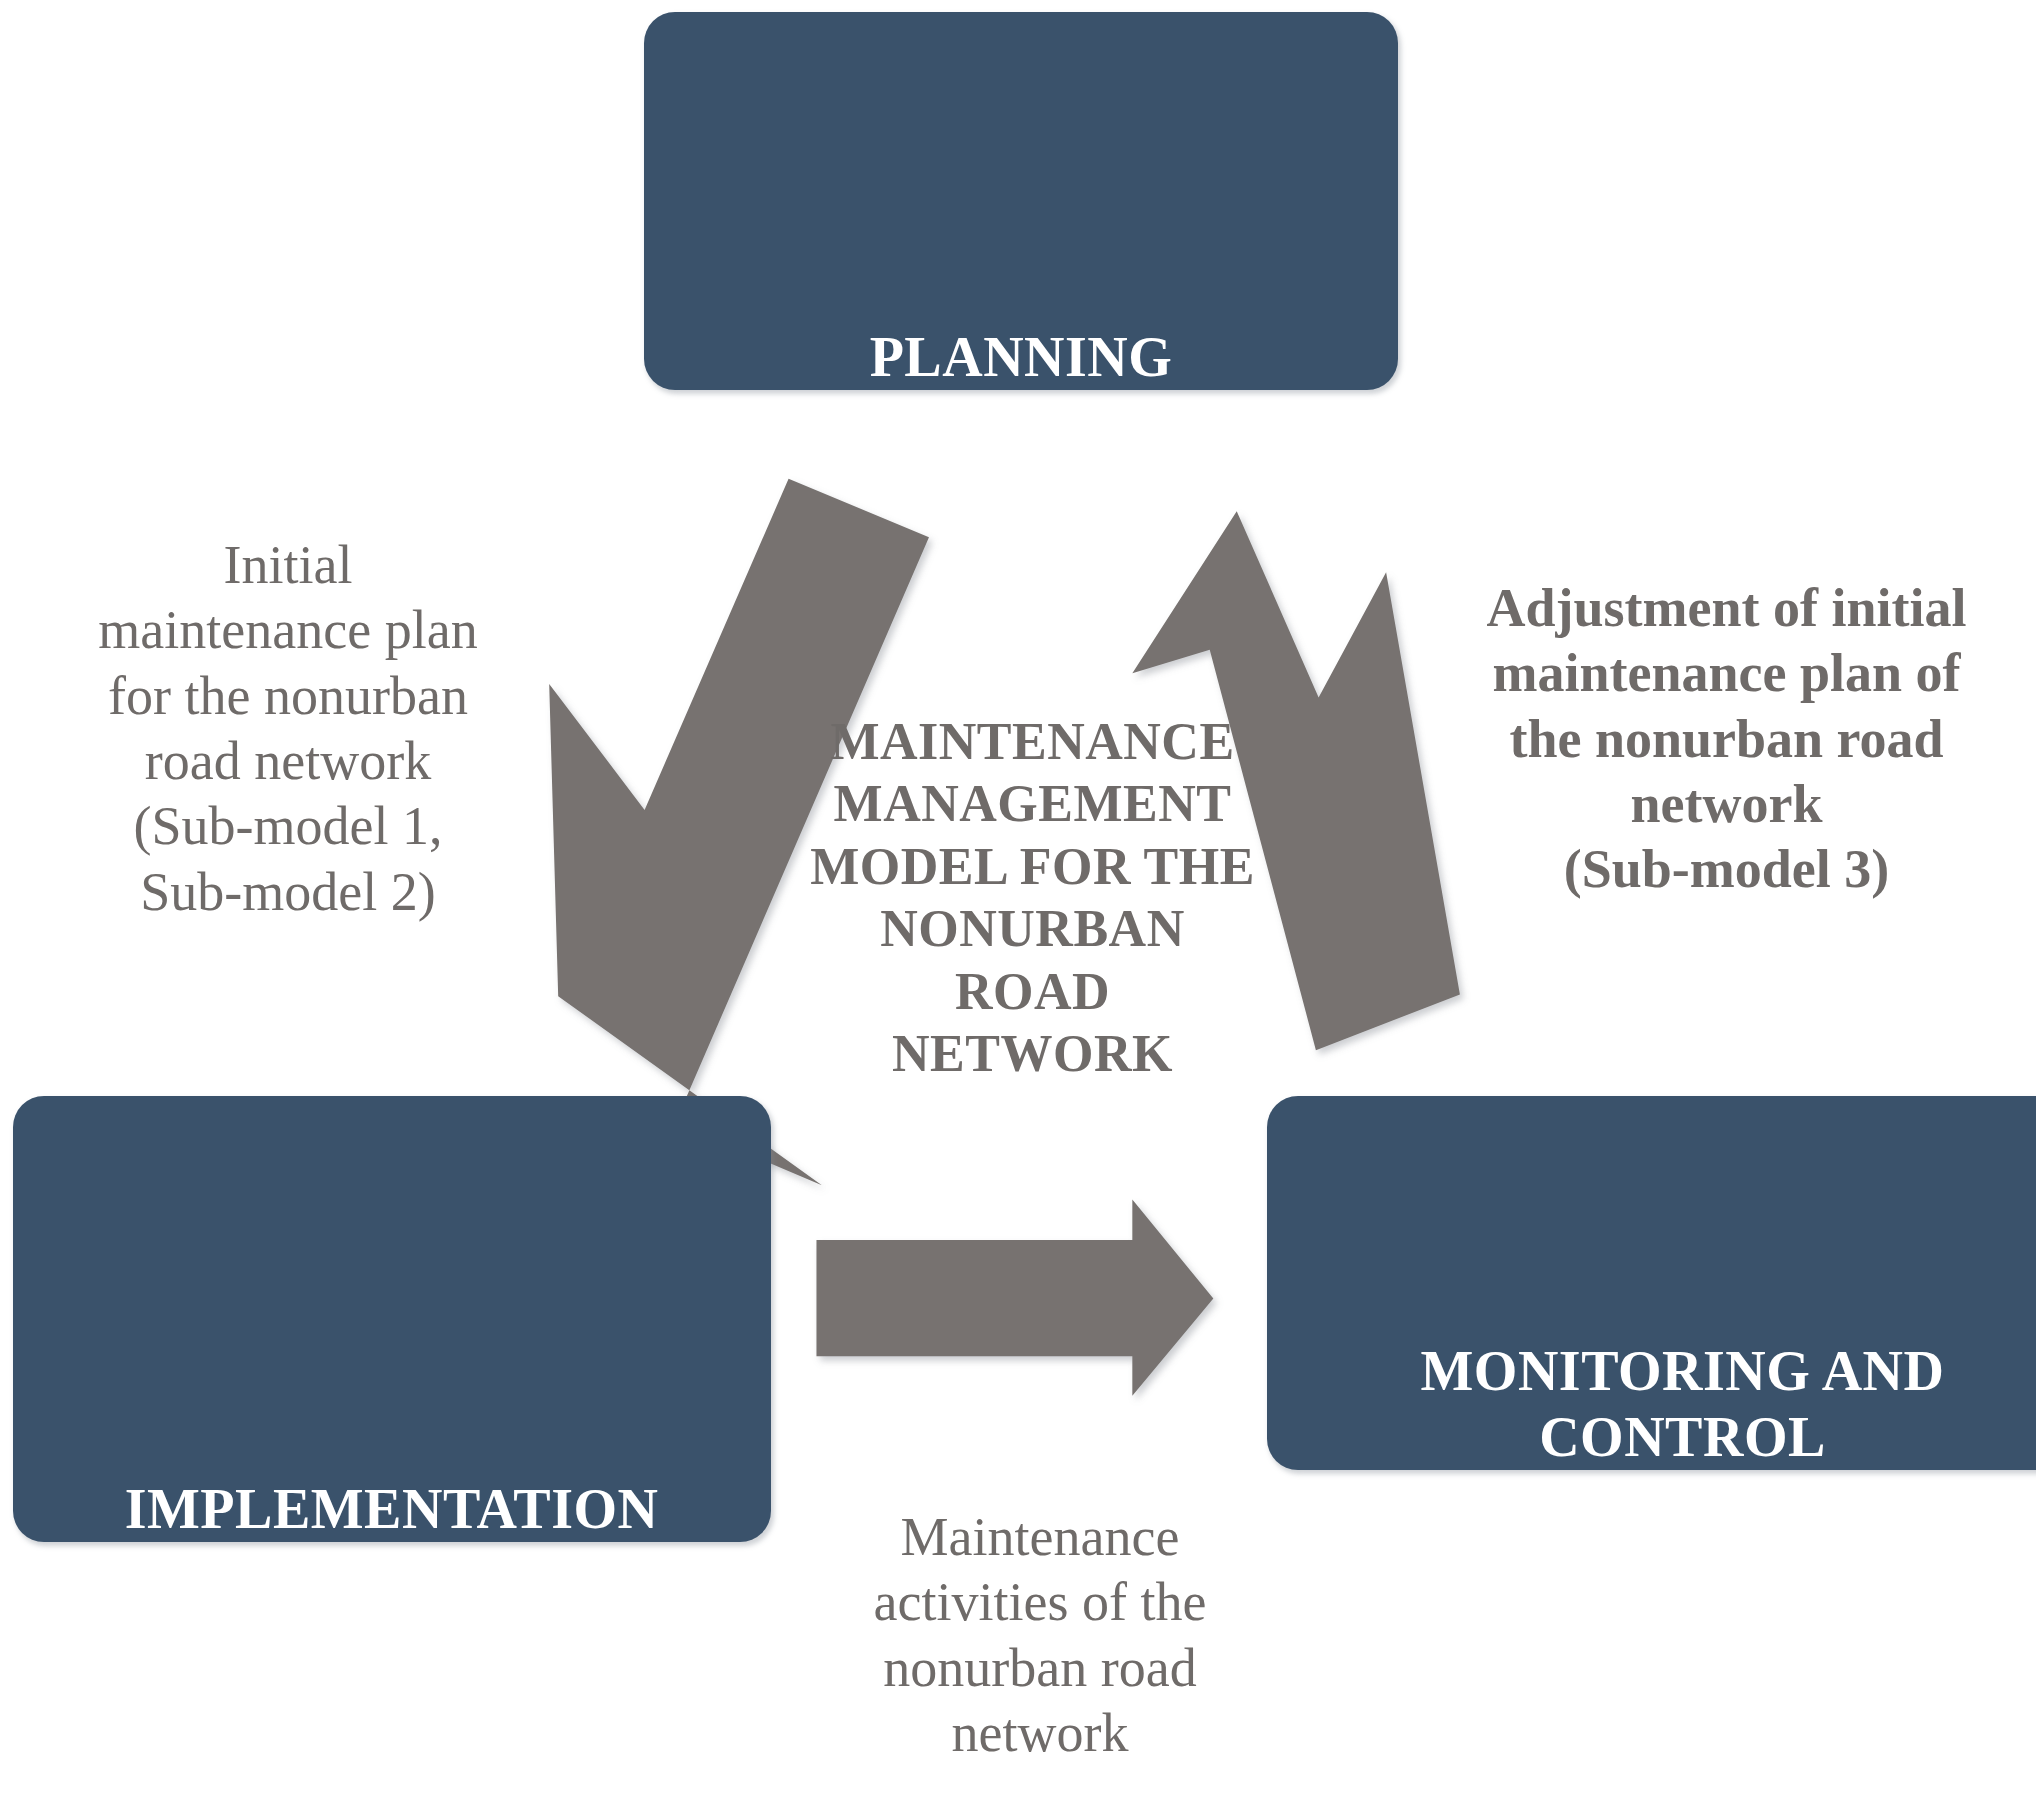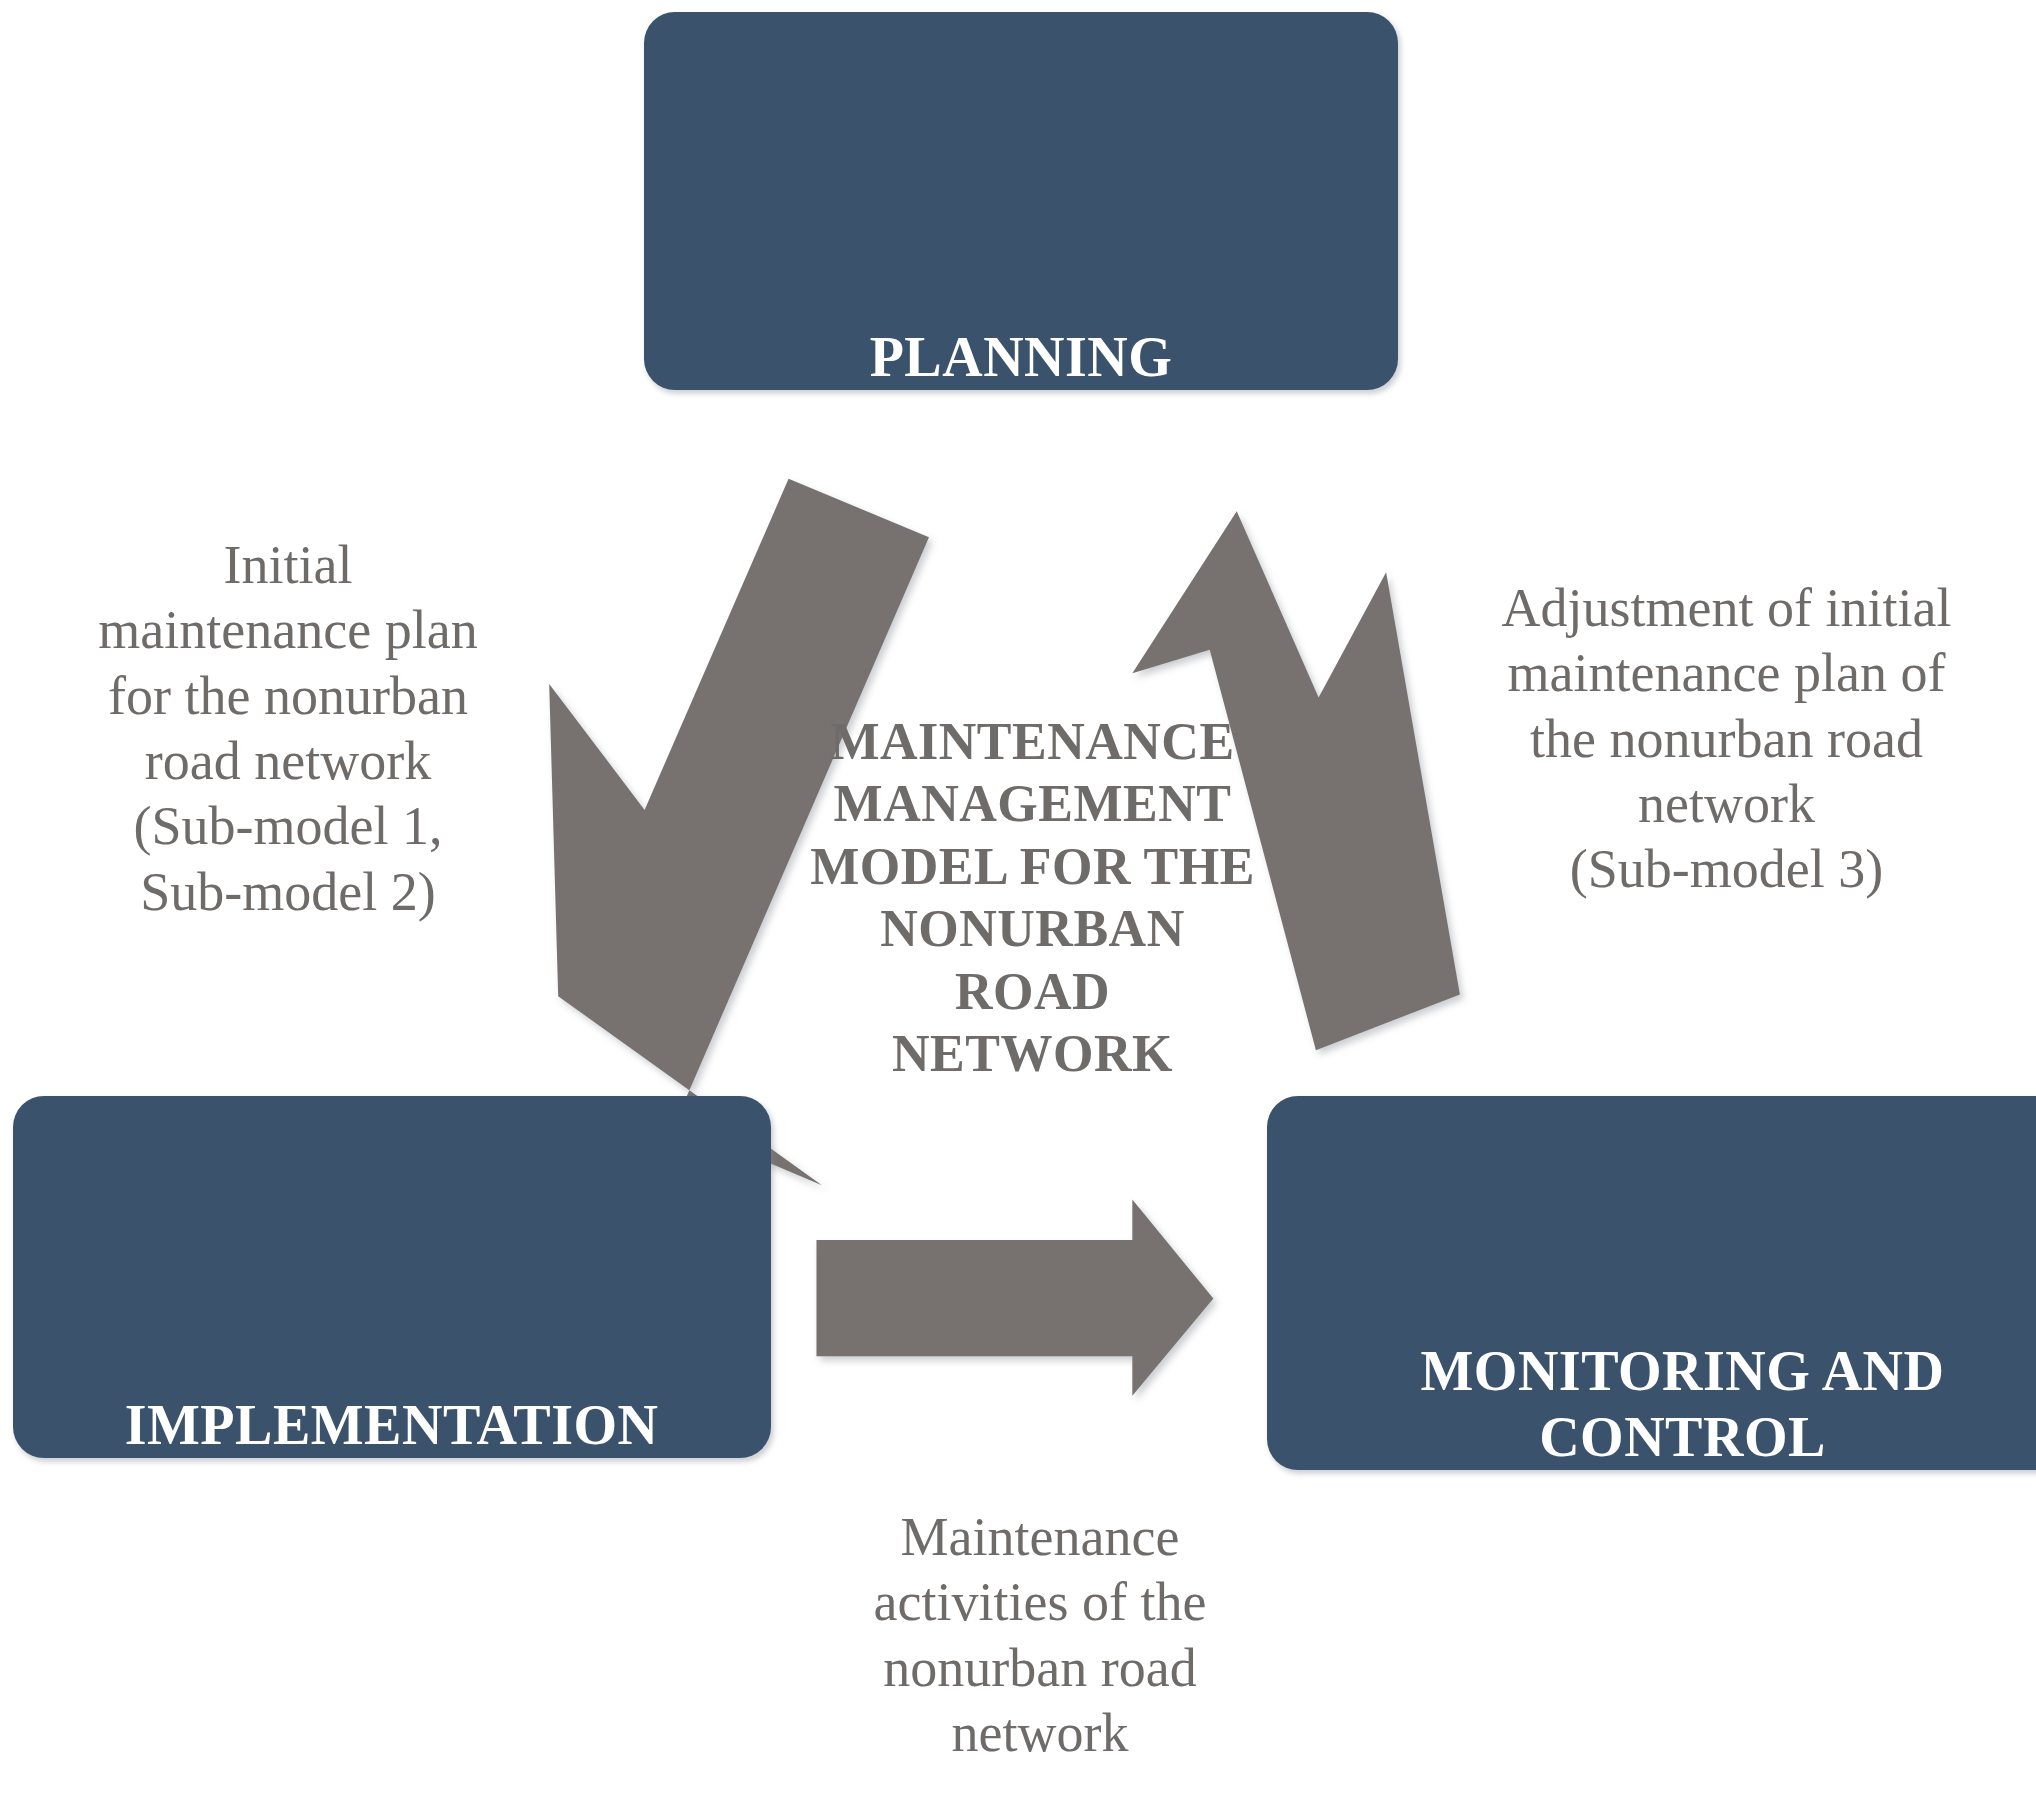--- a/index.html
+++ b/index.html
@@ -45,21 +45,21 @@
   #box-planning {
     left: 644px;
     top: 11.7px;
     width: 754px;
     height: 378px;
   }
   #box-implementation {
     left: 12.6px;
     top: 1096px;
     width: 758px;
-    height: 362px;
+    height: 446px;
   }
   #box-monitoring {
     left: 1267px;
     top: 1096px;
     width: 831px;
     height: 374px;
   }
 
   
   .annotation {
@@ -74,20 +74,21 @@
 
   #label-left {
     left: 9px;
     top: 533px;
     width: 558px;
   }
   #label-right {
     left: 1425px;
     top: 576px;
     width: 603px;
+    font-weight: bold;
   }
   #label-bottom {
     left: 788px;
     top: 1505px;
     width: 504px;
   }
 
   #label-center {
     position: absolute;
     left: 776px;

